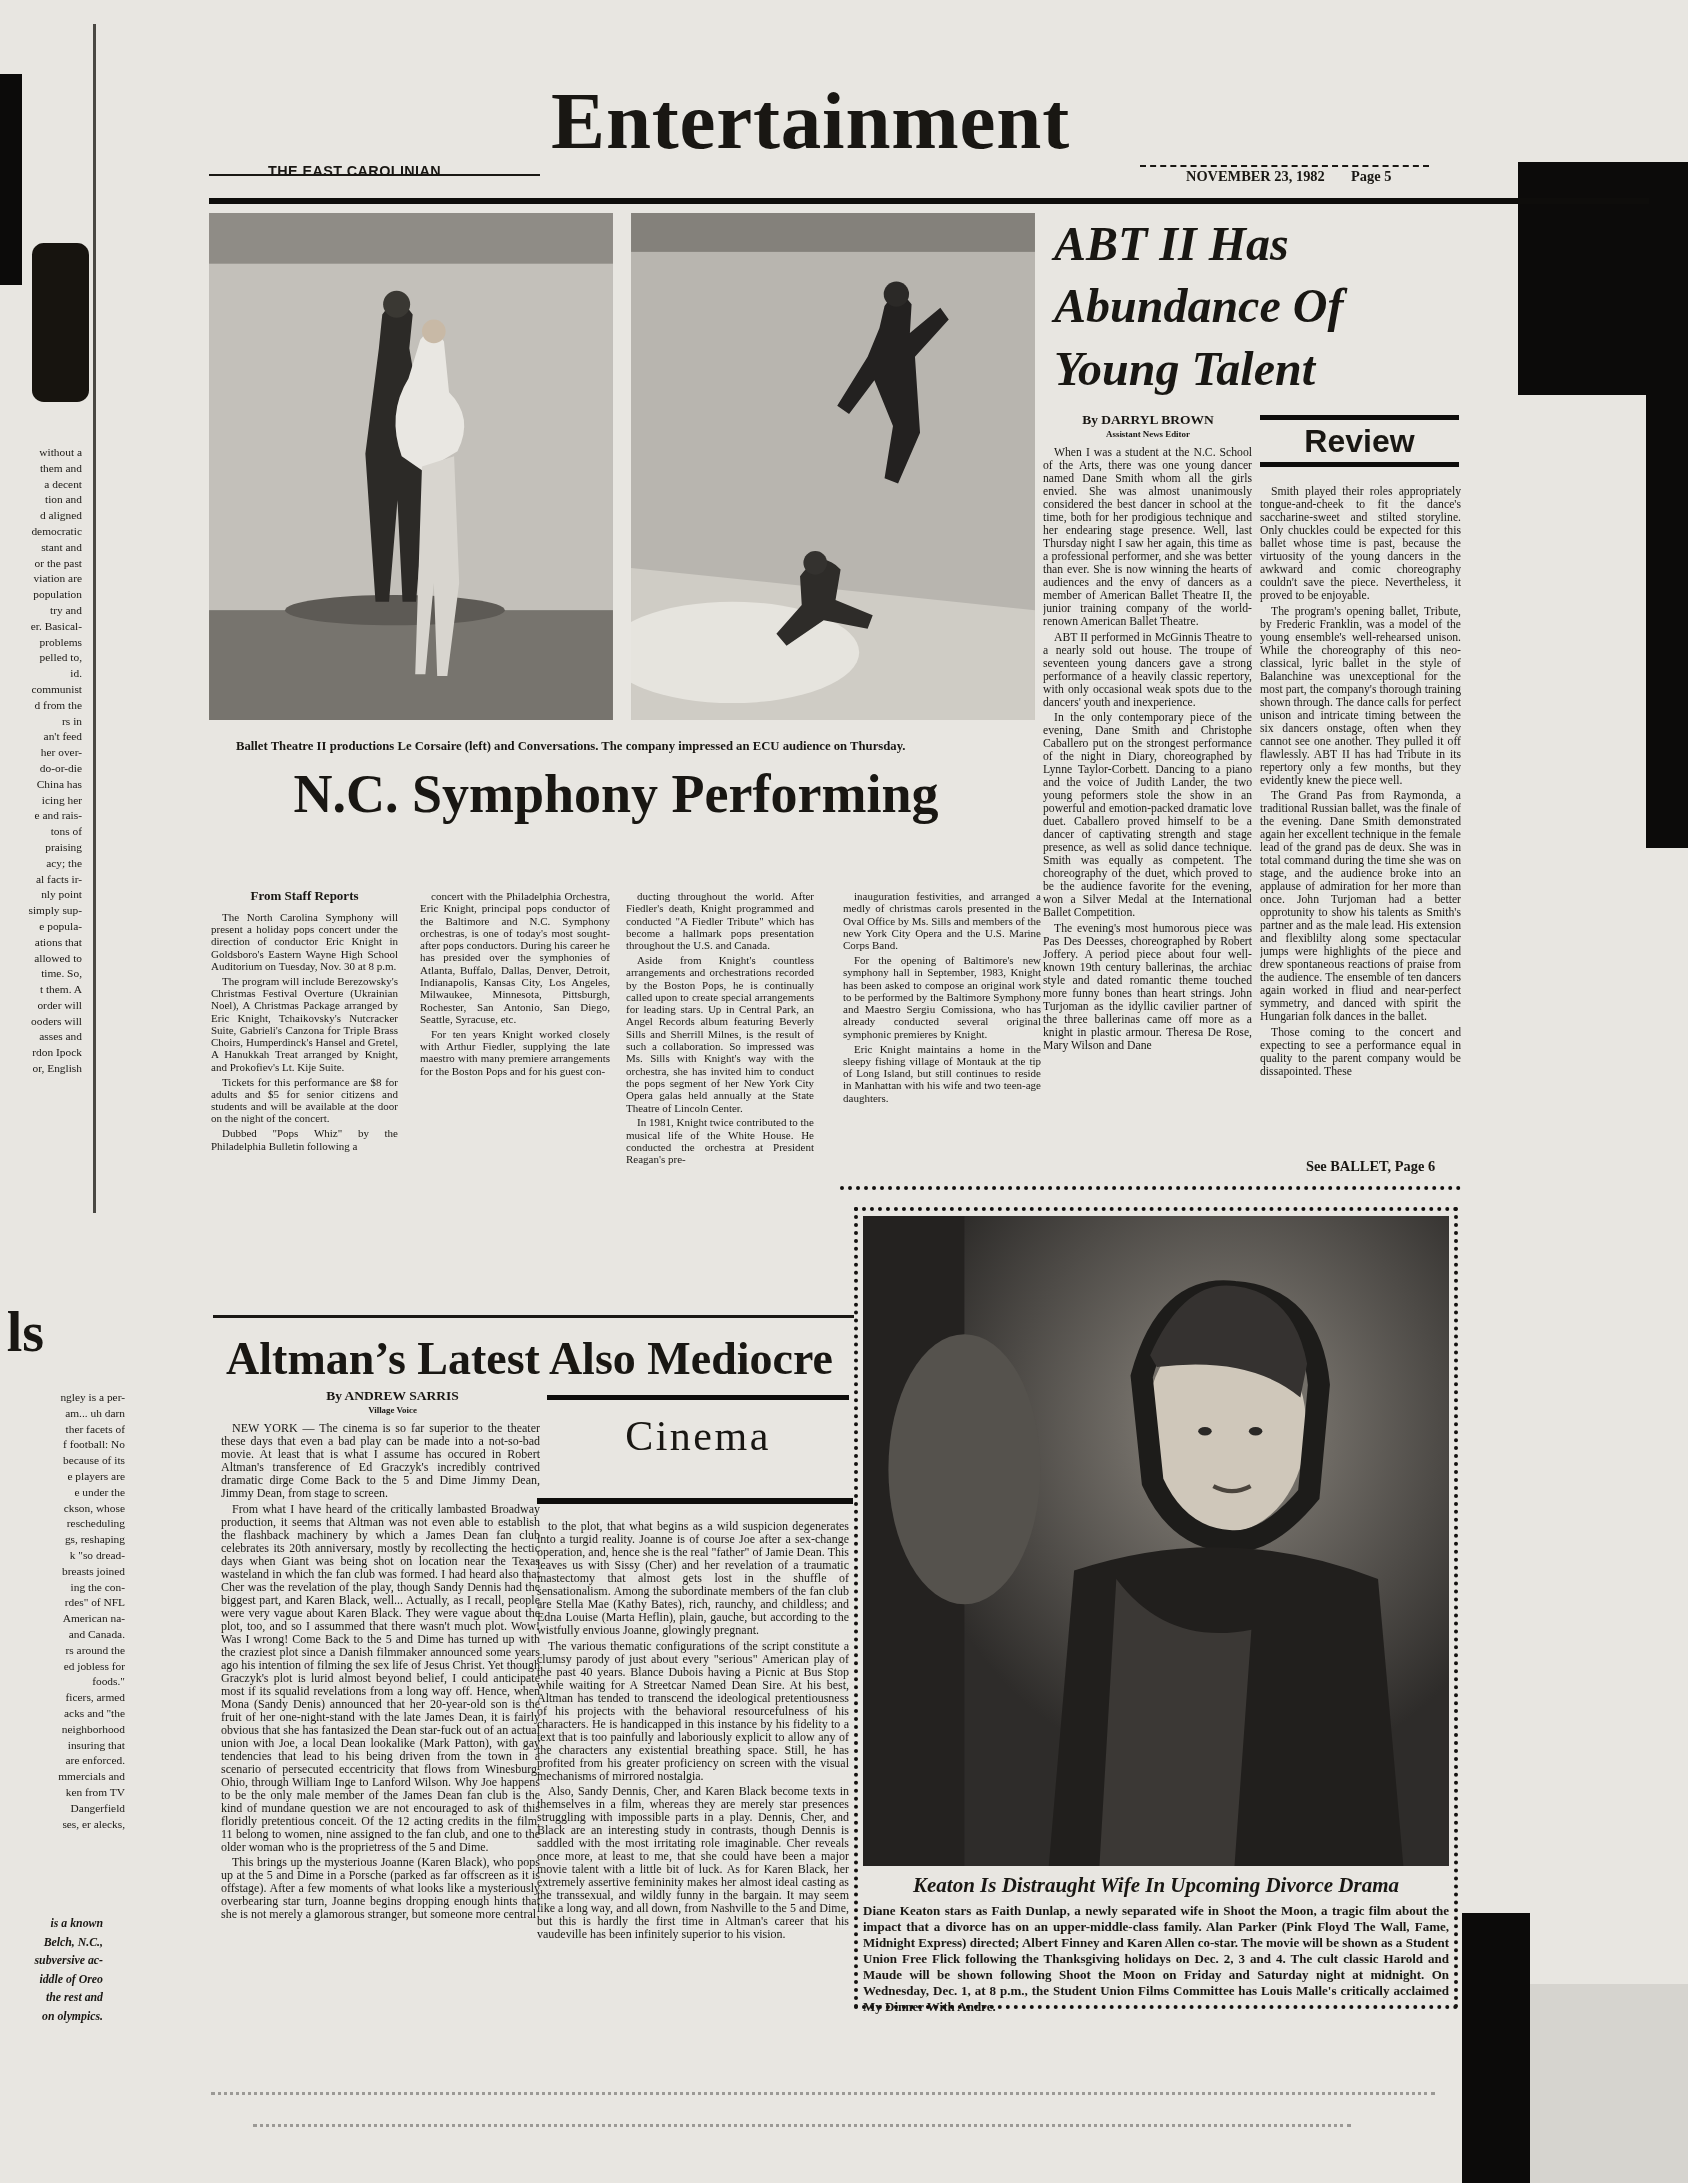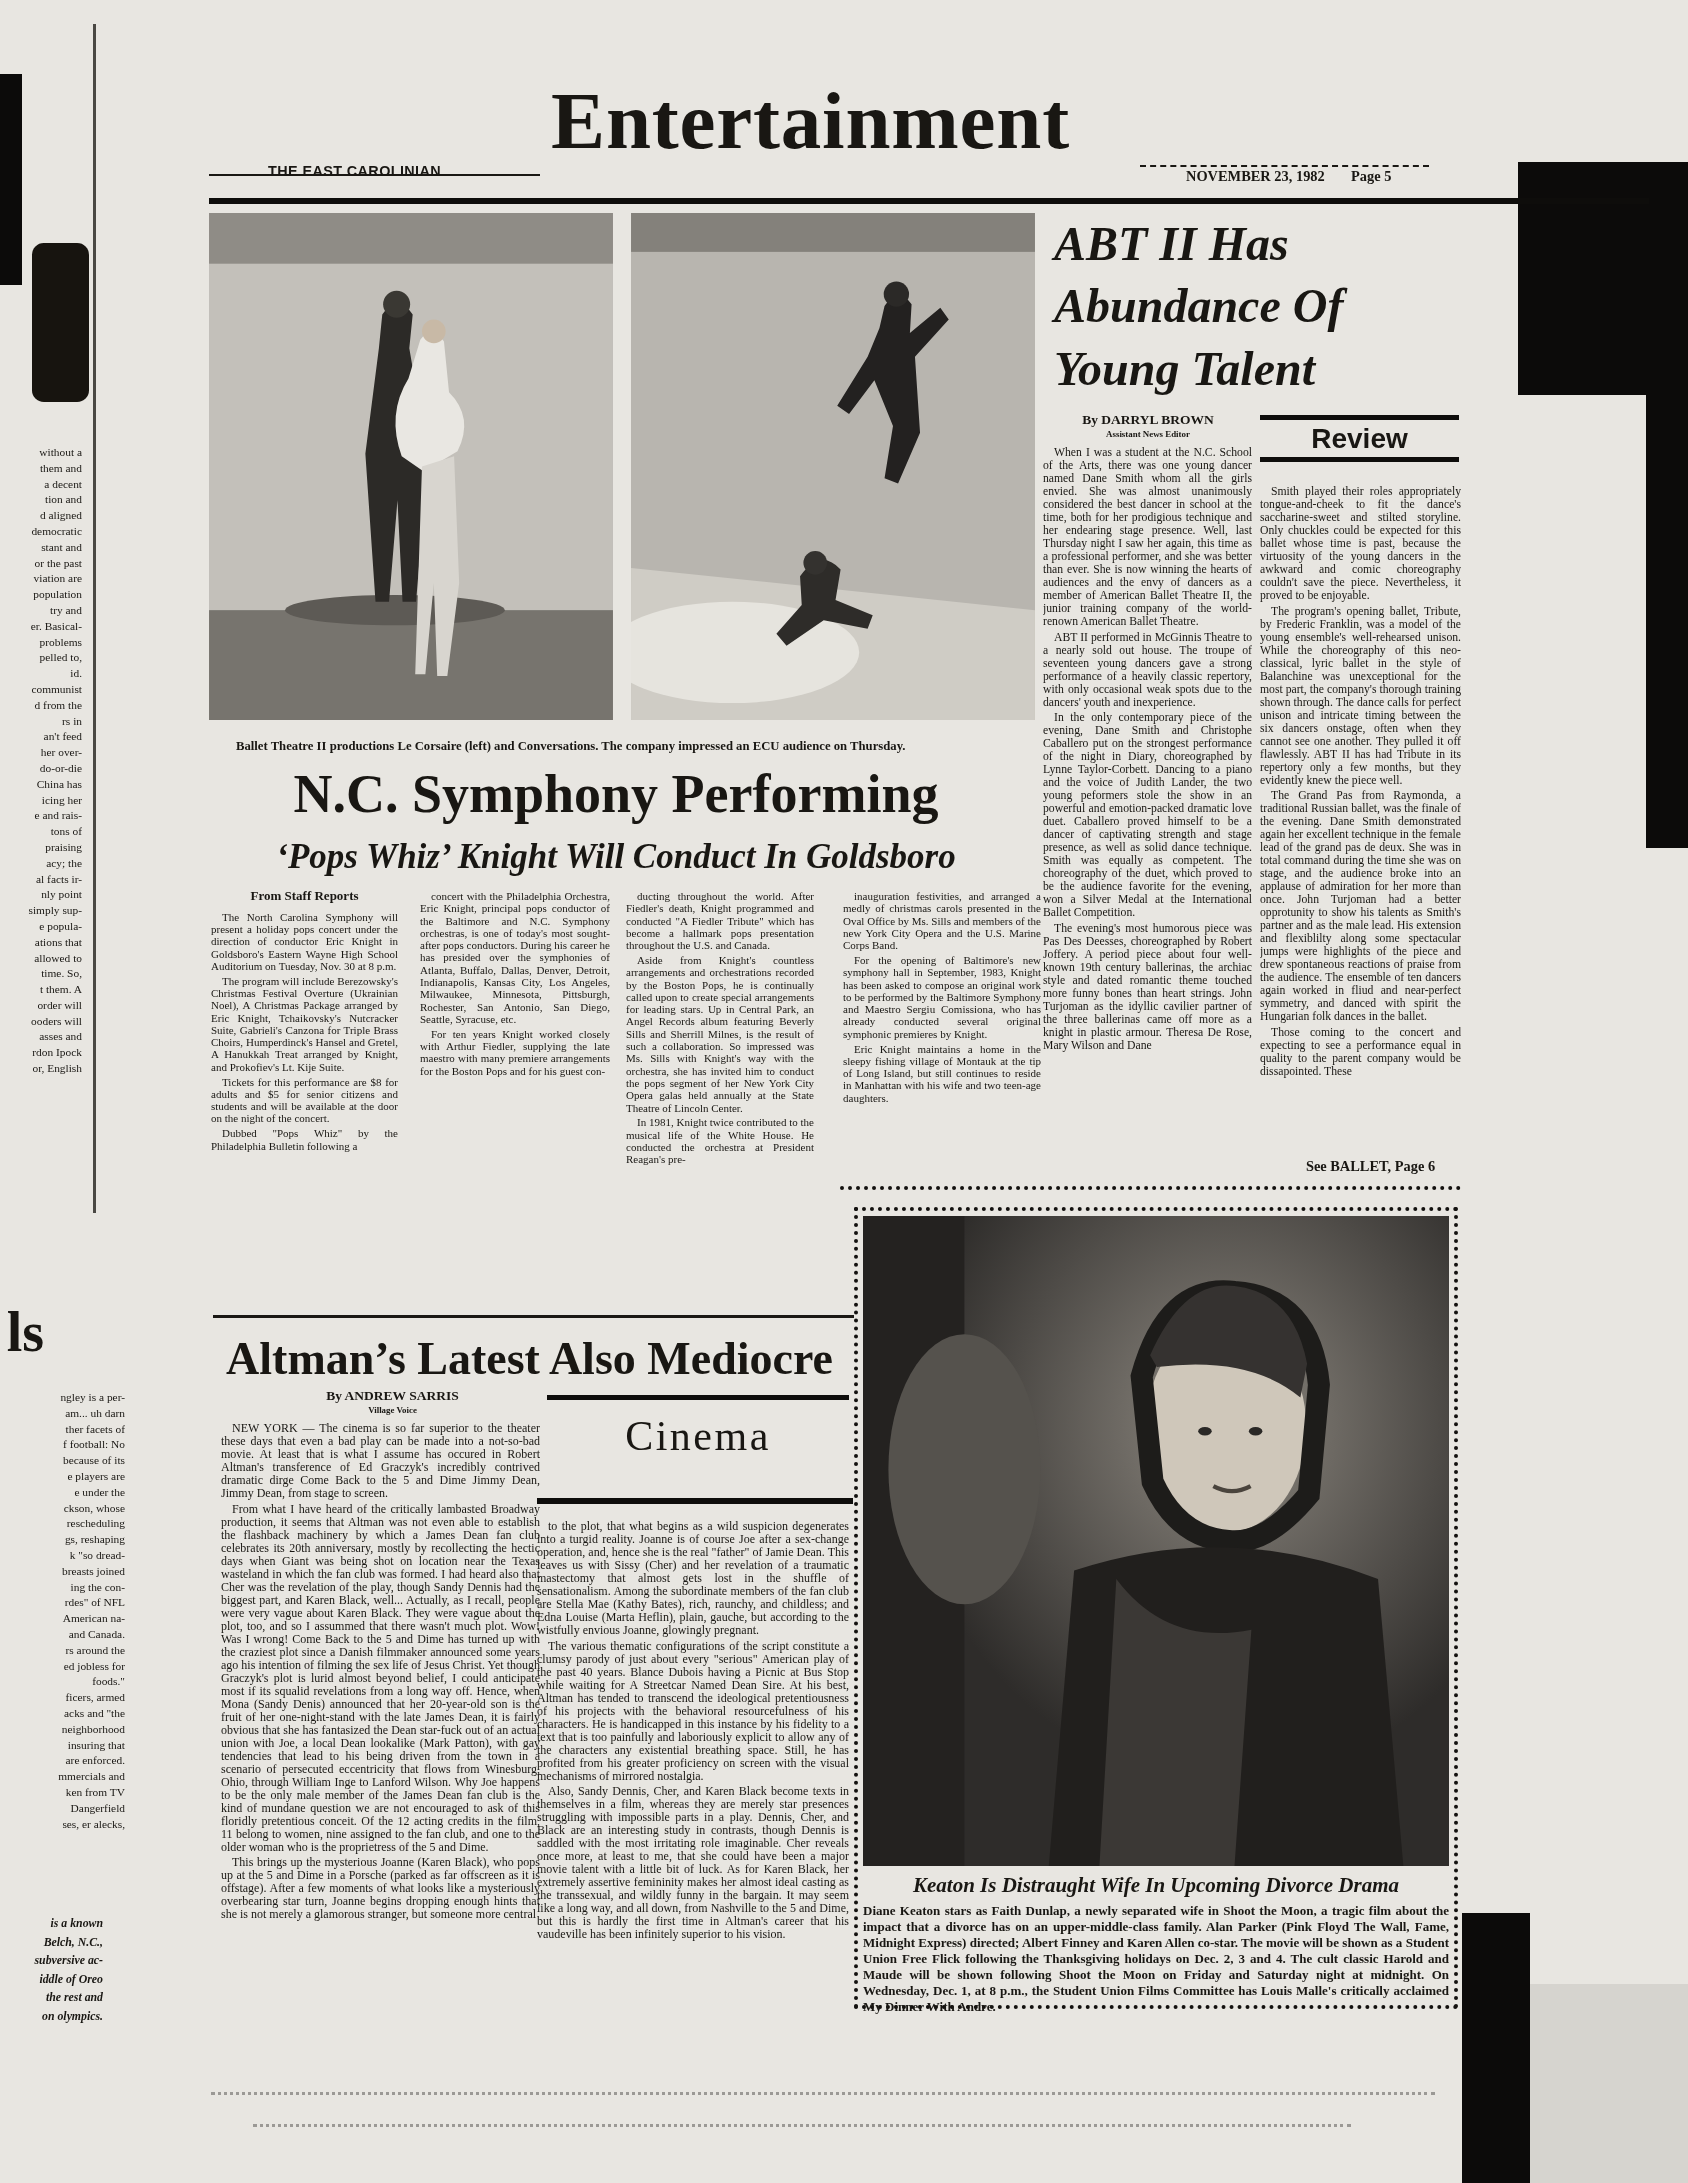--- a/index.html
+++ b/index.html
@@ -36,21 +36,21 @@
   .cin-col{font-size:12px;line-height:13px;}
 
   
   .abt-headline{position:absolute;left:1054px;top:213px;width:422px;font-weight:bold;font-style:italic;
                 font-size:48px;line-height:1.3;}
   .byline{position:absolute;text-align:center;}
   .byline .by{font-weight:bold;font-size:13.5px;display:block;}
   .byline .bt{font-weight:bold;font-size:8.9px;display:block;margin-top:0.8px;}
   .review-box{position:absolute;left:1260px;top:415px;width:199px;text-align:center;
               border-top:5px solid #0e0d0b;border-bottom:5px solid #0e0d0b;padding:3.4px 0 1.7px;}
-  .review-box span{font-family:"Liberation Sans",sans-serif;font-weight:bold;font-size:28px;}
+  .review-box span{font-family:"Liberation Sans",sans-serif;font-weight:bold;font-size:32px;}
   .jump-line{position:absolute;left:1260px;top:1148px;width:201px;text-align:center;
              font-weight:bold;font-size:14.4px;}
   .dotted-rule{position:absolute;border-top:4.2px dotted #13110f;}
 
   
   .sym-headline{position:absolute;left:211px;top:767px;width:810px;text-align:center;
                 font-weight:bold;font-size:54px;line-height:1;}
   .sym-subhead{position:absolute;left:211px;top:839px;width:810px;text-align:center;
                font-weight:bold;font-style:italic;font-size:35px;line-height:1;}
   .credit{font-weight:bold;font-size:13px;text-align:center;margin:0 0 8.4px 0;}
@@ -232,21 +232,20 @@
   <div class="col abt-col" style="left:1260px;top:485px;width:201px;height:657px;">
       <p class="para">Smith played their roles appropriately tongue-and-cheek to fit the dance's saccharine-sweet and stilted storyline. Only chuckles could be expected for this ballet whose time is past, because the virtuosity of the young dancers in the awkward and comic choreography couldn't save the piece. Nevertheless, it proved to be enjoyable.</p>
       <p class="para">The program's opening ballet, Tribute, by Frederic Franklin, was a model of the young ensemble's well-rehearsed unison. While the choreography of this neo-classical, lyric ballet in the style of Balanchine was unexceptional for the most part, the company's thorough training shown through. The dance calls for perfect unison and intricate timing between the six dancers onstage, often when they cannot see one another. They pulled it off flawlessly. ABT II has had Tribute in its repertory only a few months, but they evidently knew the piece well.</p>
       <p class="para">The Grand Pas from Raymonda, a traditional Russian ballet, was the finale of the evening. Dane Smith demonstrated again her excellent technique in the female lead of the grand pas de deux. She was in total command during the time she was on stage, and the audience broke into an applause of admiration for her more than once. John Turjoman had a better opprotunity to show his talents as Smith's partner and as the male lead. His extension and flexiblilty along some spectacular jumps were highlights of the piece and drew spontaneous reactions of praise from the audience. The ensemble of ten dancers again worked in fliud and near-perfect symmetry, and danced with spirit the Hungarian folk dances in the ballet.</p>
       <p class="para">Those coming to the concert and expecting to see a performance equal in quality to the parent company would be dissapointed. These</p>
     </div>
   <p class="jump-line" style="margin:10px;">See BALLET, Page 6</p>
   <div class="dotted-rule" style="left:840px;top:1186px;width:621px;"></div>
 
   <h2 class="sym-headline" style="margin:0;">N.C. Symphony Performing</h2>
-  <h3 class="sym-subhead" style="margin:0;">‘Pops Whiz’ Knight Will Conduct In Goldsboro</h3>
   <div class="col sym-col" style="left:211px;top:890px;width:187px;height:331px;">
     <p class="credit">From Staff Reports</p>
     <div>
         <p class="para">The North Carolina Symphony will present a holiday pops concert under the direction of conductor Eric Knight in Goldsboro's Eastern Wayne High School Auditorium on Tuesday, Nov. 30 at 8 p.m.</p>
         <p class="para">The program will include Berezowsky's Christmas Festival Overture (Ukrainian Noel), A Christmas Package arranged by Eric Knight, Tchaikovsky's Nutcracker Suite, Gabrieli's Canzona for Triple Brass Choirs, Humperdinck's Hansel and Gretel, A Hanukkah Treat arranged by Knight, and Prokofiev's Lt. Kije Suite.</p>
         <p class="para">Tickets for this performance are $8 for adults and $5 for senior citizens and students and will be available at the door on the night of the concert.</p>
         <p class="para">Dubbed "Pops Whiz" by the Philadelphia Bulletin following a</p>
       </div>
   </div>
   <div class="col sym-col" style="left:420px;top:890px;width:190px;height:331px;">

